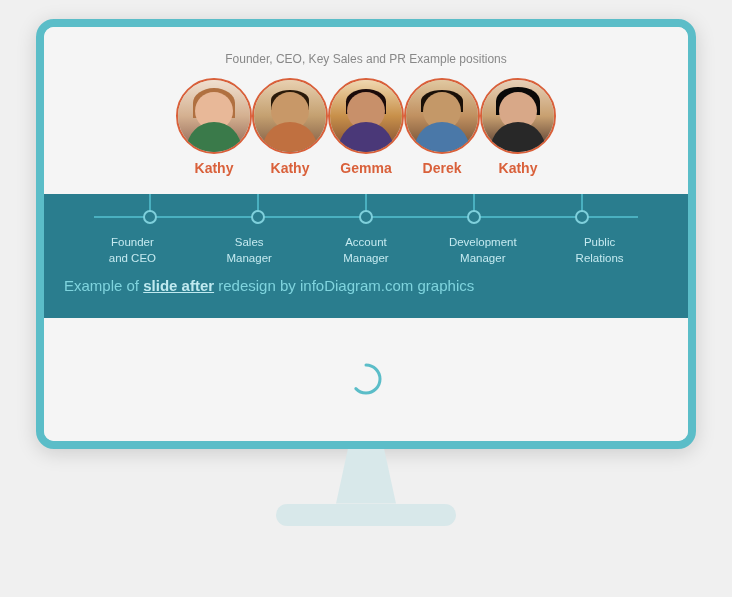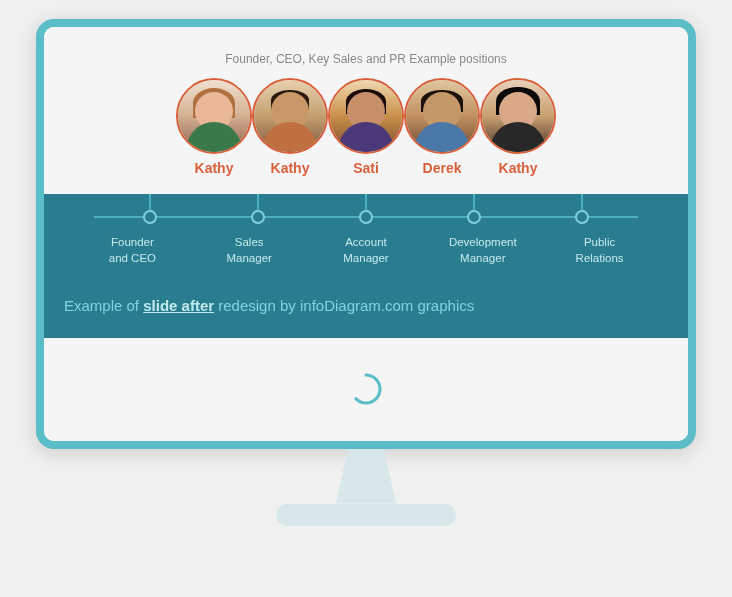--- a/index.html
+++ b/index.html
@@ -99,21 +99,21 @@
 
     .member-name {
       font-size: 14px;
       font-weight: 600;
       color: #d9603a;
     }
 
     
     .screen-bottom {
       background: #2a7d8e;
-      height: 144px;
+      height: 124px;
       position: relative;
       padding: 0;
       margin-top: 8px;
     }
 
     .timeline-line {
       position: absolute;
       top: 22px;
       left: 50px;
       right: 50px;
@@ -286,21 +286,21 @@
           </div>
 
           <div class="team-member">
             <div class="avatar-wrap">
               <div class="avatar-inner sati-bg">
                 <div class="hair sati-hair"></div>
                 <div class="person-face sati-face"></div>
                 <div class="person-body sati-body"></div>
               </div>
             </div>
-            <div class="member-name">Sati</div>
+            <div class="member-name">Gemma</div>
           </div>
 
           <div class="team-member">
             <div class="avatar-wrap">
               <div class="avatar-inner derek-bg">
                 <div class="hair derek-hair"></div>
                 <div class="person-face derek-face"></div>
                 <div class="person-body derek-body"></div>
               </div>
             </div>

